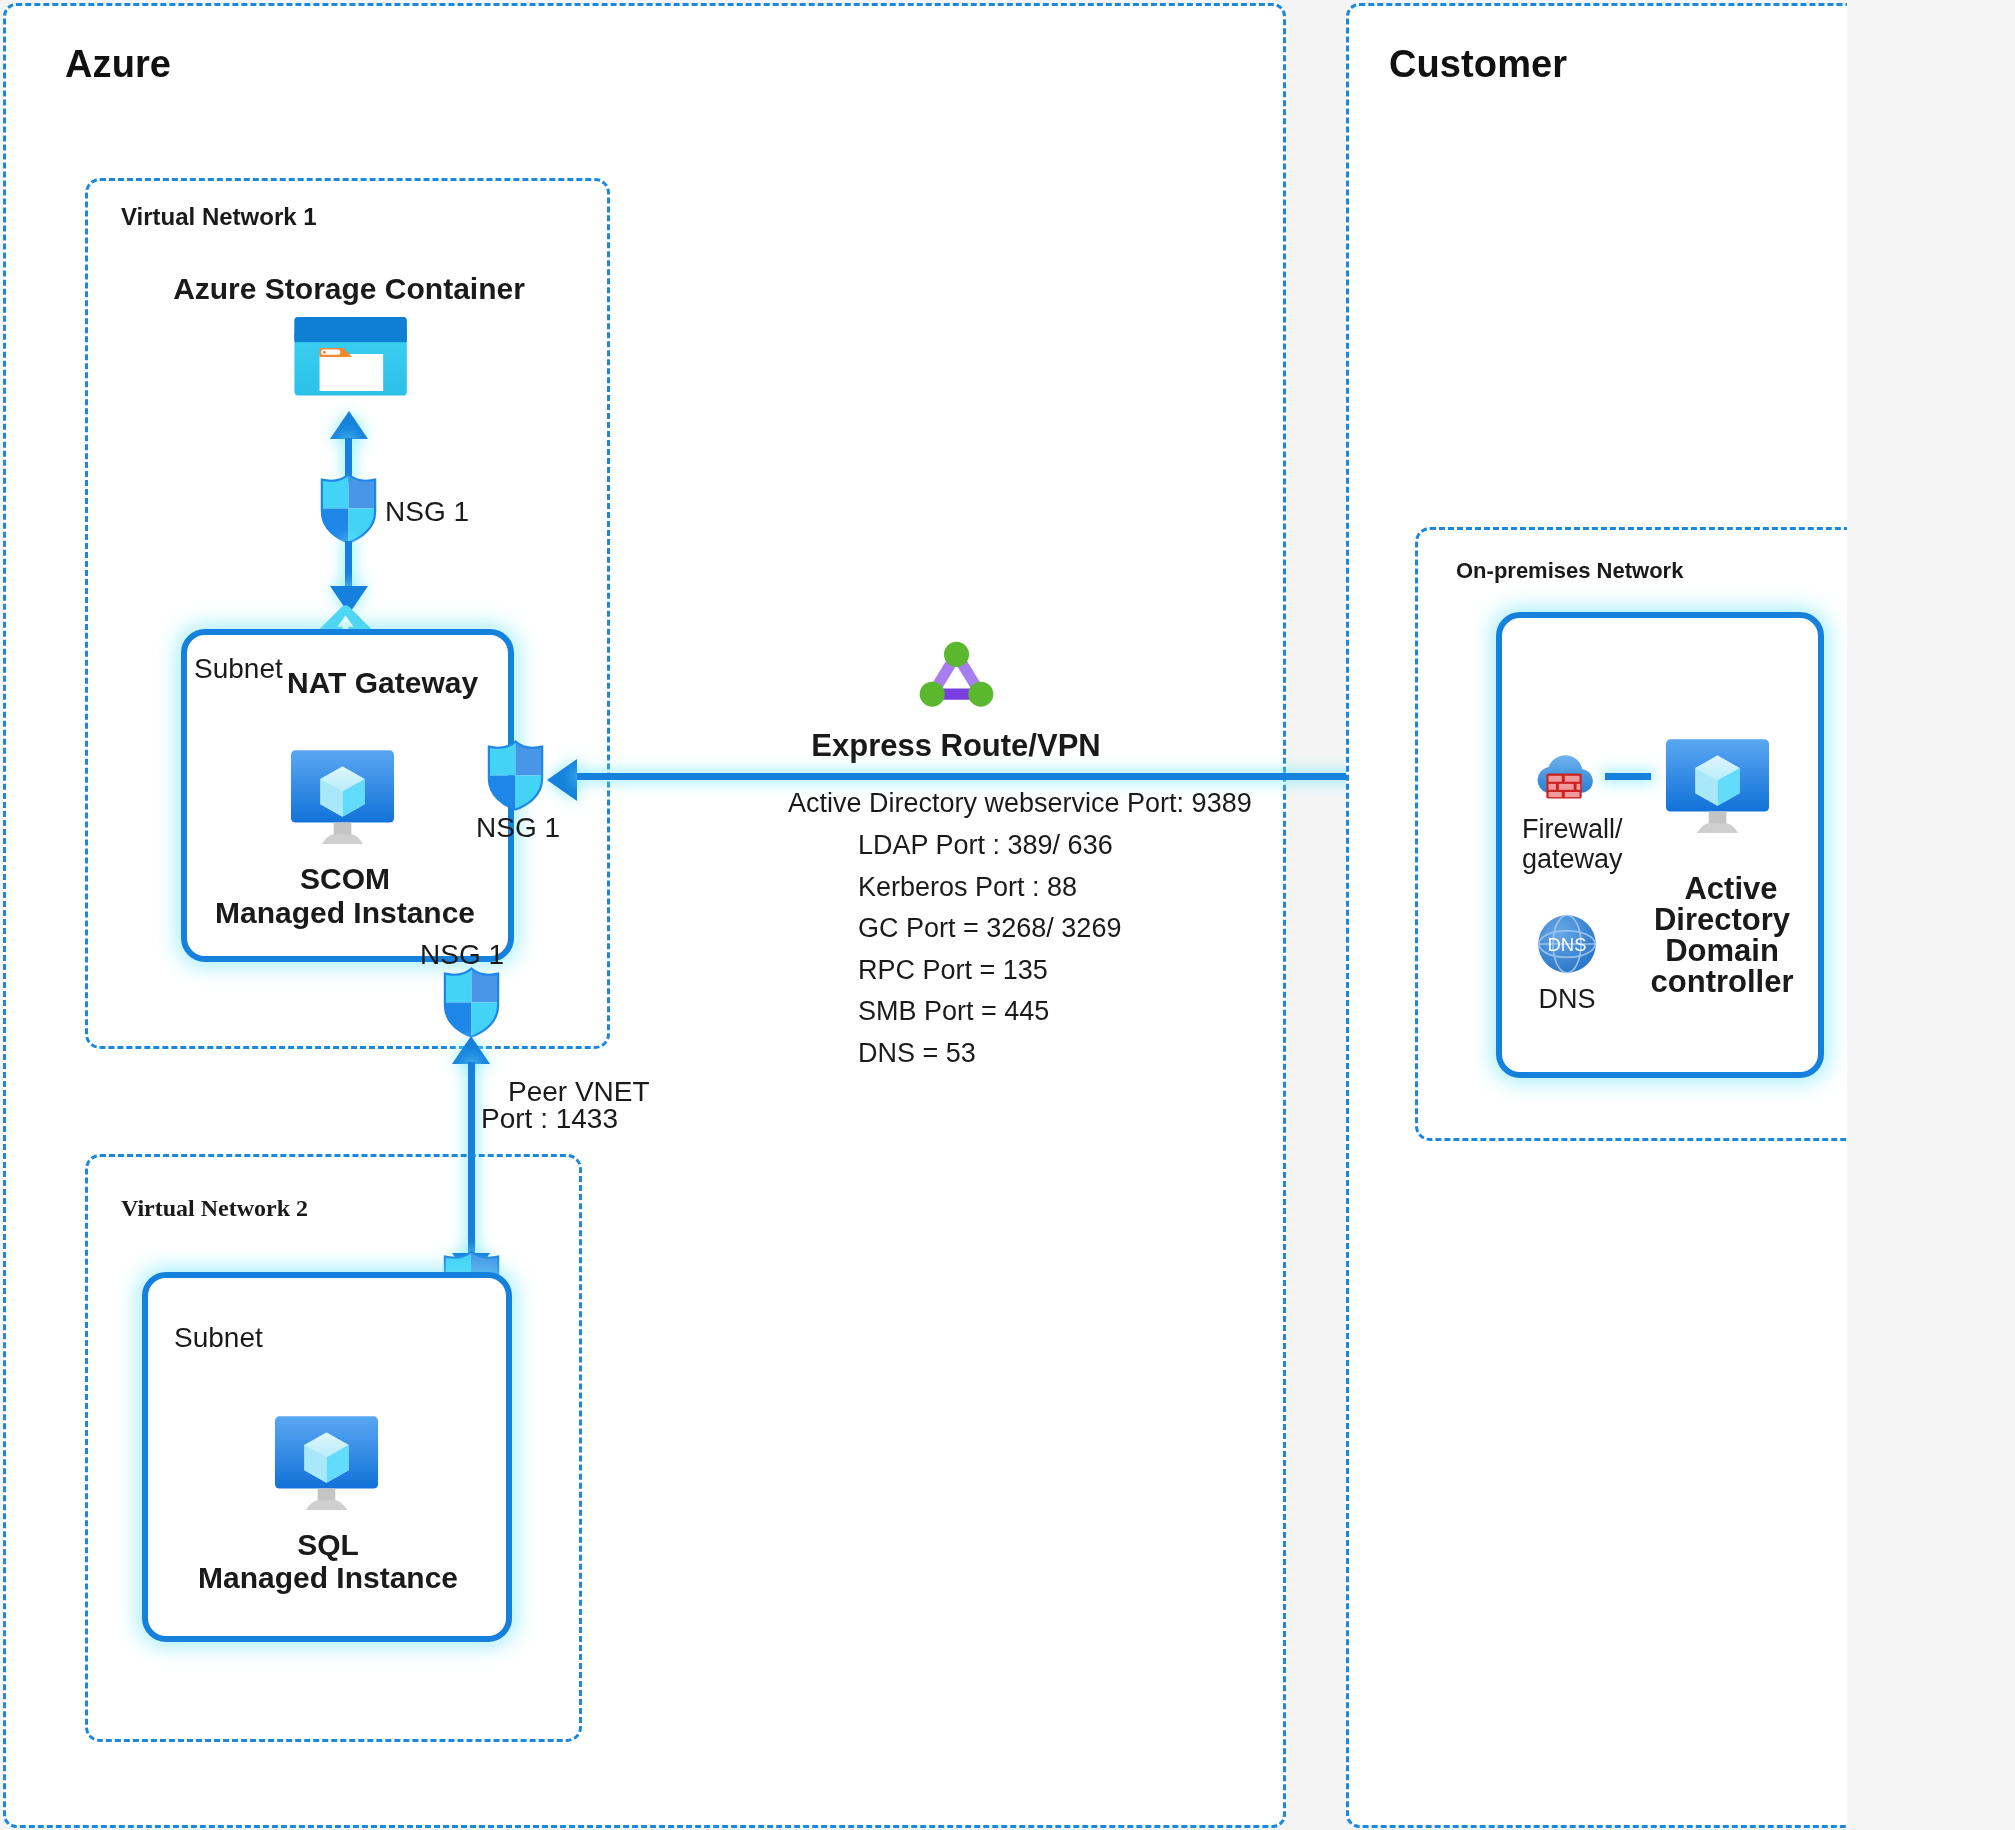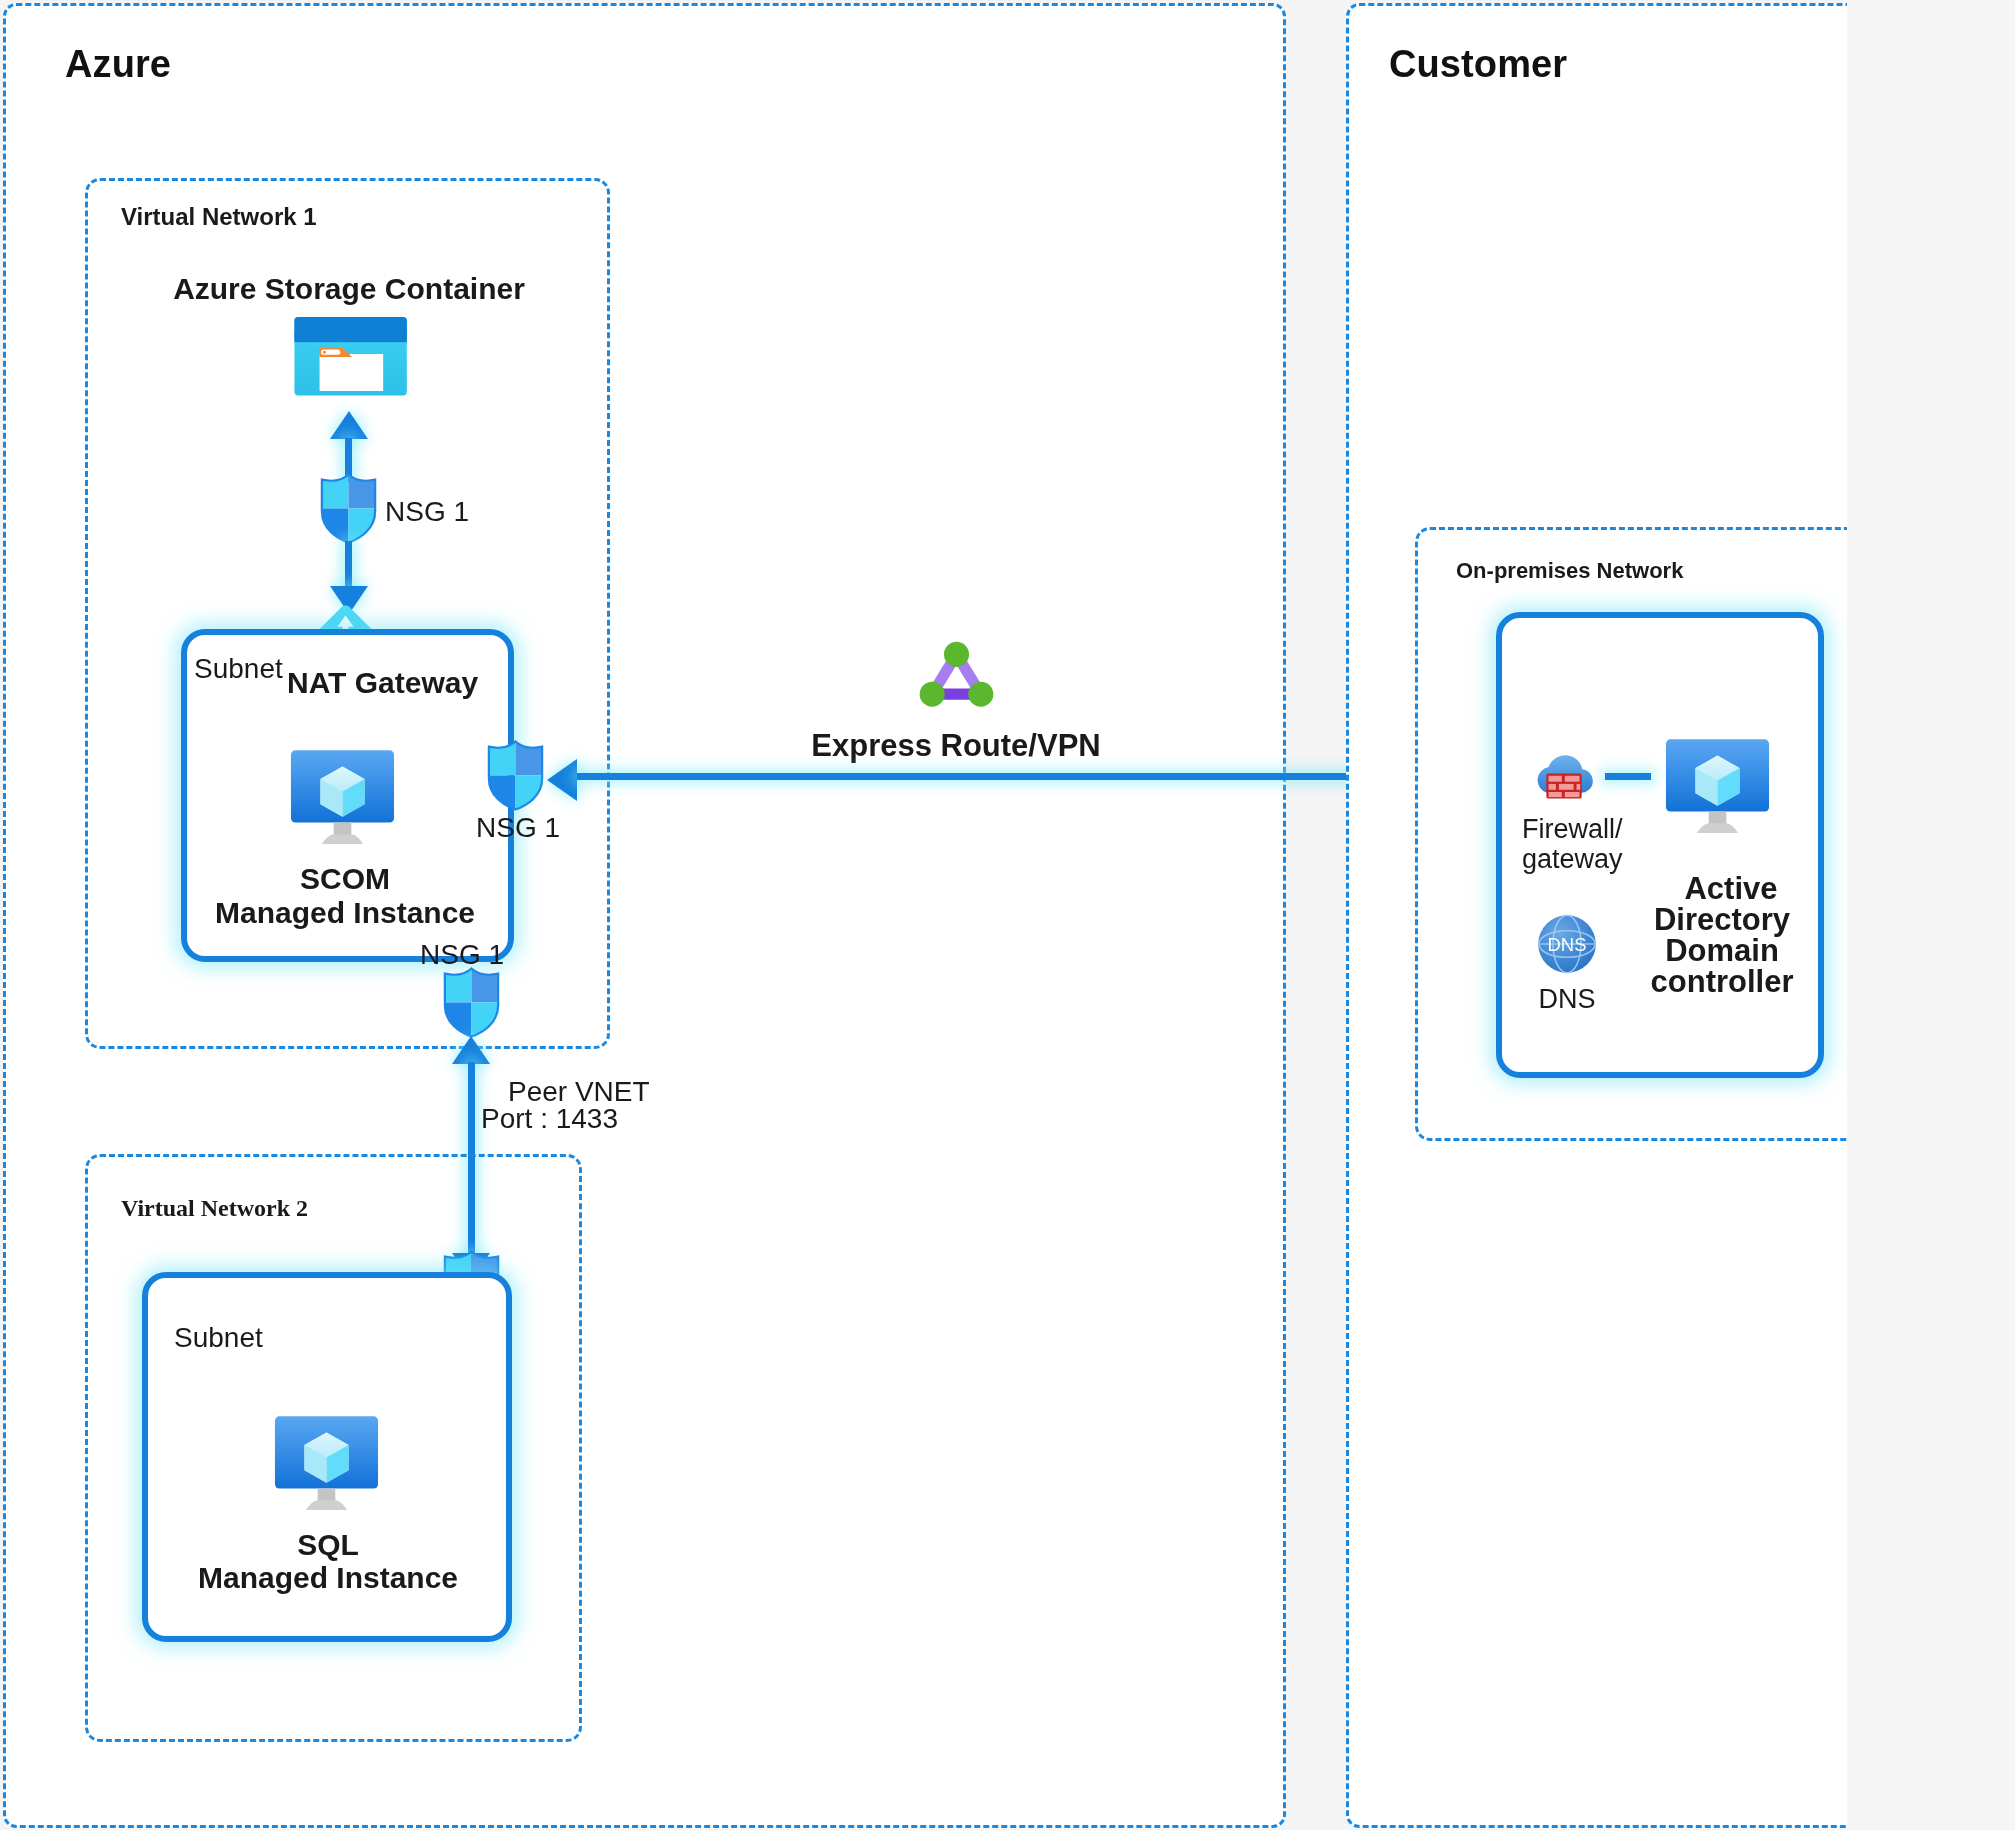--- a/index.html
+++ b/index.html
@@ -281,21 +281,30 @@
       <circle cx="88" cy="76" r="17" fill="#5bb82e"></circle>
     </svg>
   </div>
   <div class="lbl c f42 b" style="left:956px;top:726px;">Express Route/VPN</div>
 
   <div class="arrow left" style="left:547px;top:759px;"></div>
   <div class="hline" style="left:577px;top:773px;width:994px;"></div>
   <div class="arrow right" style="left:1627px;top:759px;"></div>
   <div class="hline" style="left:1570px;top:773px;width:59px;"></div>
 
-
+  <div class="lbl f37" style="left:788px;top:786px;font-size:27px;">Active Directory webservice Port: 9389</div>
+
+  <div class="portlist" style="left:858px;top:825px;">
+    <div>LDAP Port : 389/ 636</div>
+    <div>Kerberos Port : 88</div>
+    <div>GC Port = 3268/ 3269</div>
+    <div>RPC Port = 135</div>
+    <div>SMB Port = 445</div>
+    <div>DNS = 53</div>
+  </div>
 
   <div class="panel" style="left:1346px;top:3px;width:666px;height:1825px;"></div>
   <div class="panel-title" style="left:1389px;top:43px;">Customer</div>
 
   <div class="dashbox" style="left:1415px;top:527px;width:500px;height:614px;"></div>
   <div class="dashbox-title" style="left:1456px;top:558px;font-size:22px;">On-premises Network</div>
 
   <div class="solidbox" style="left:1496px;top:612px;width:328px;height:466px;"></div>
 
   <div class="ico" style="left:1525px;top:741px;">

